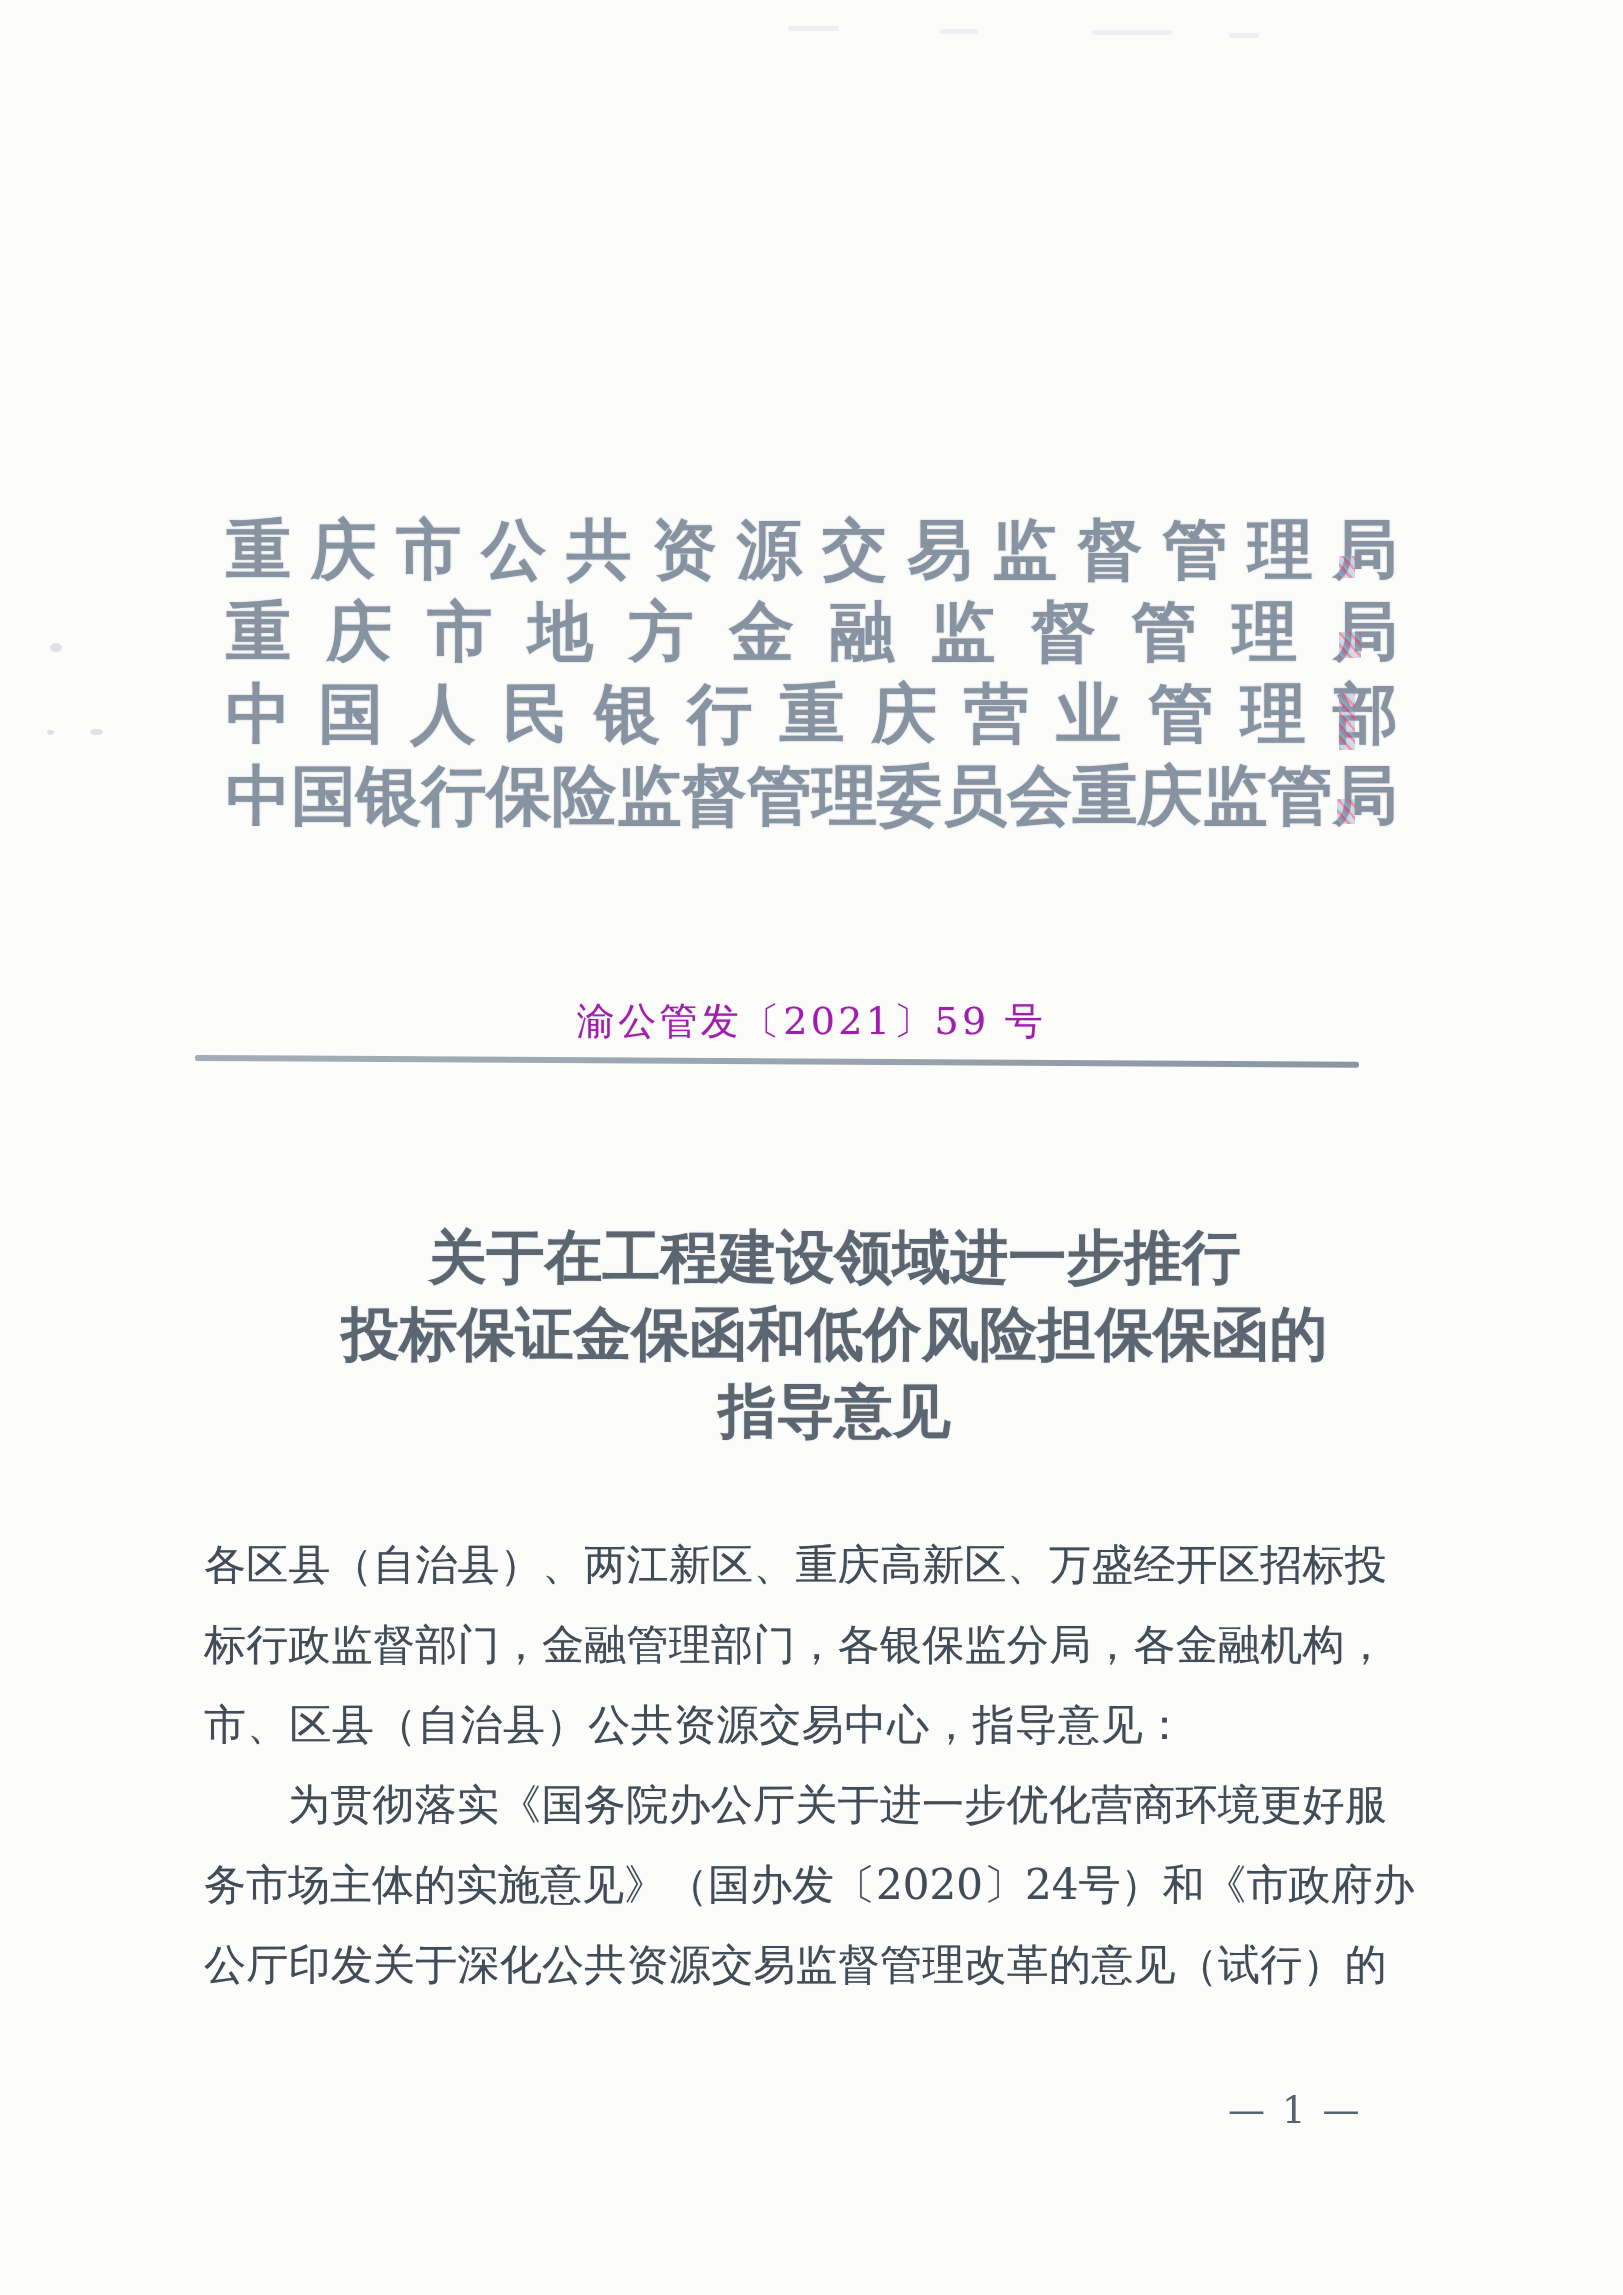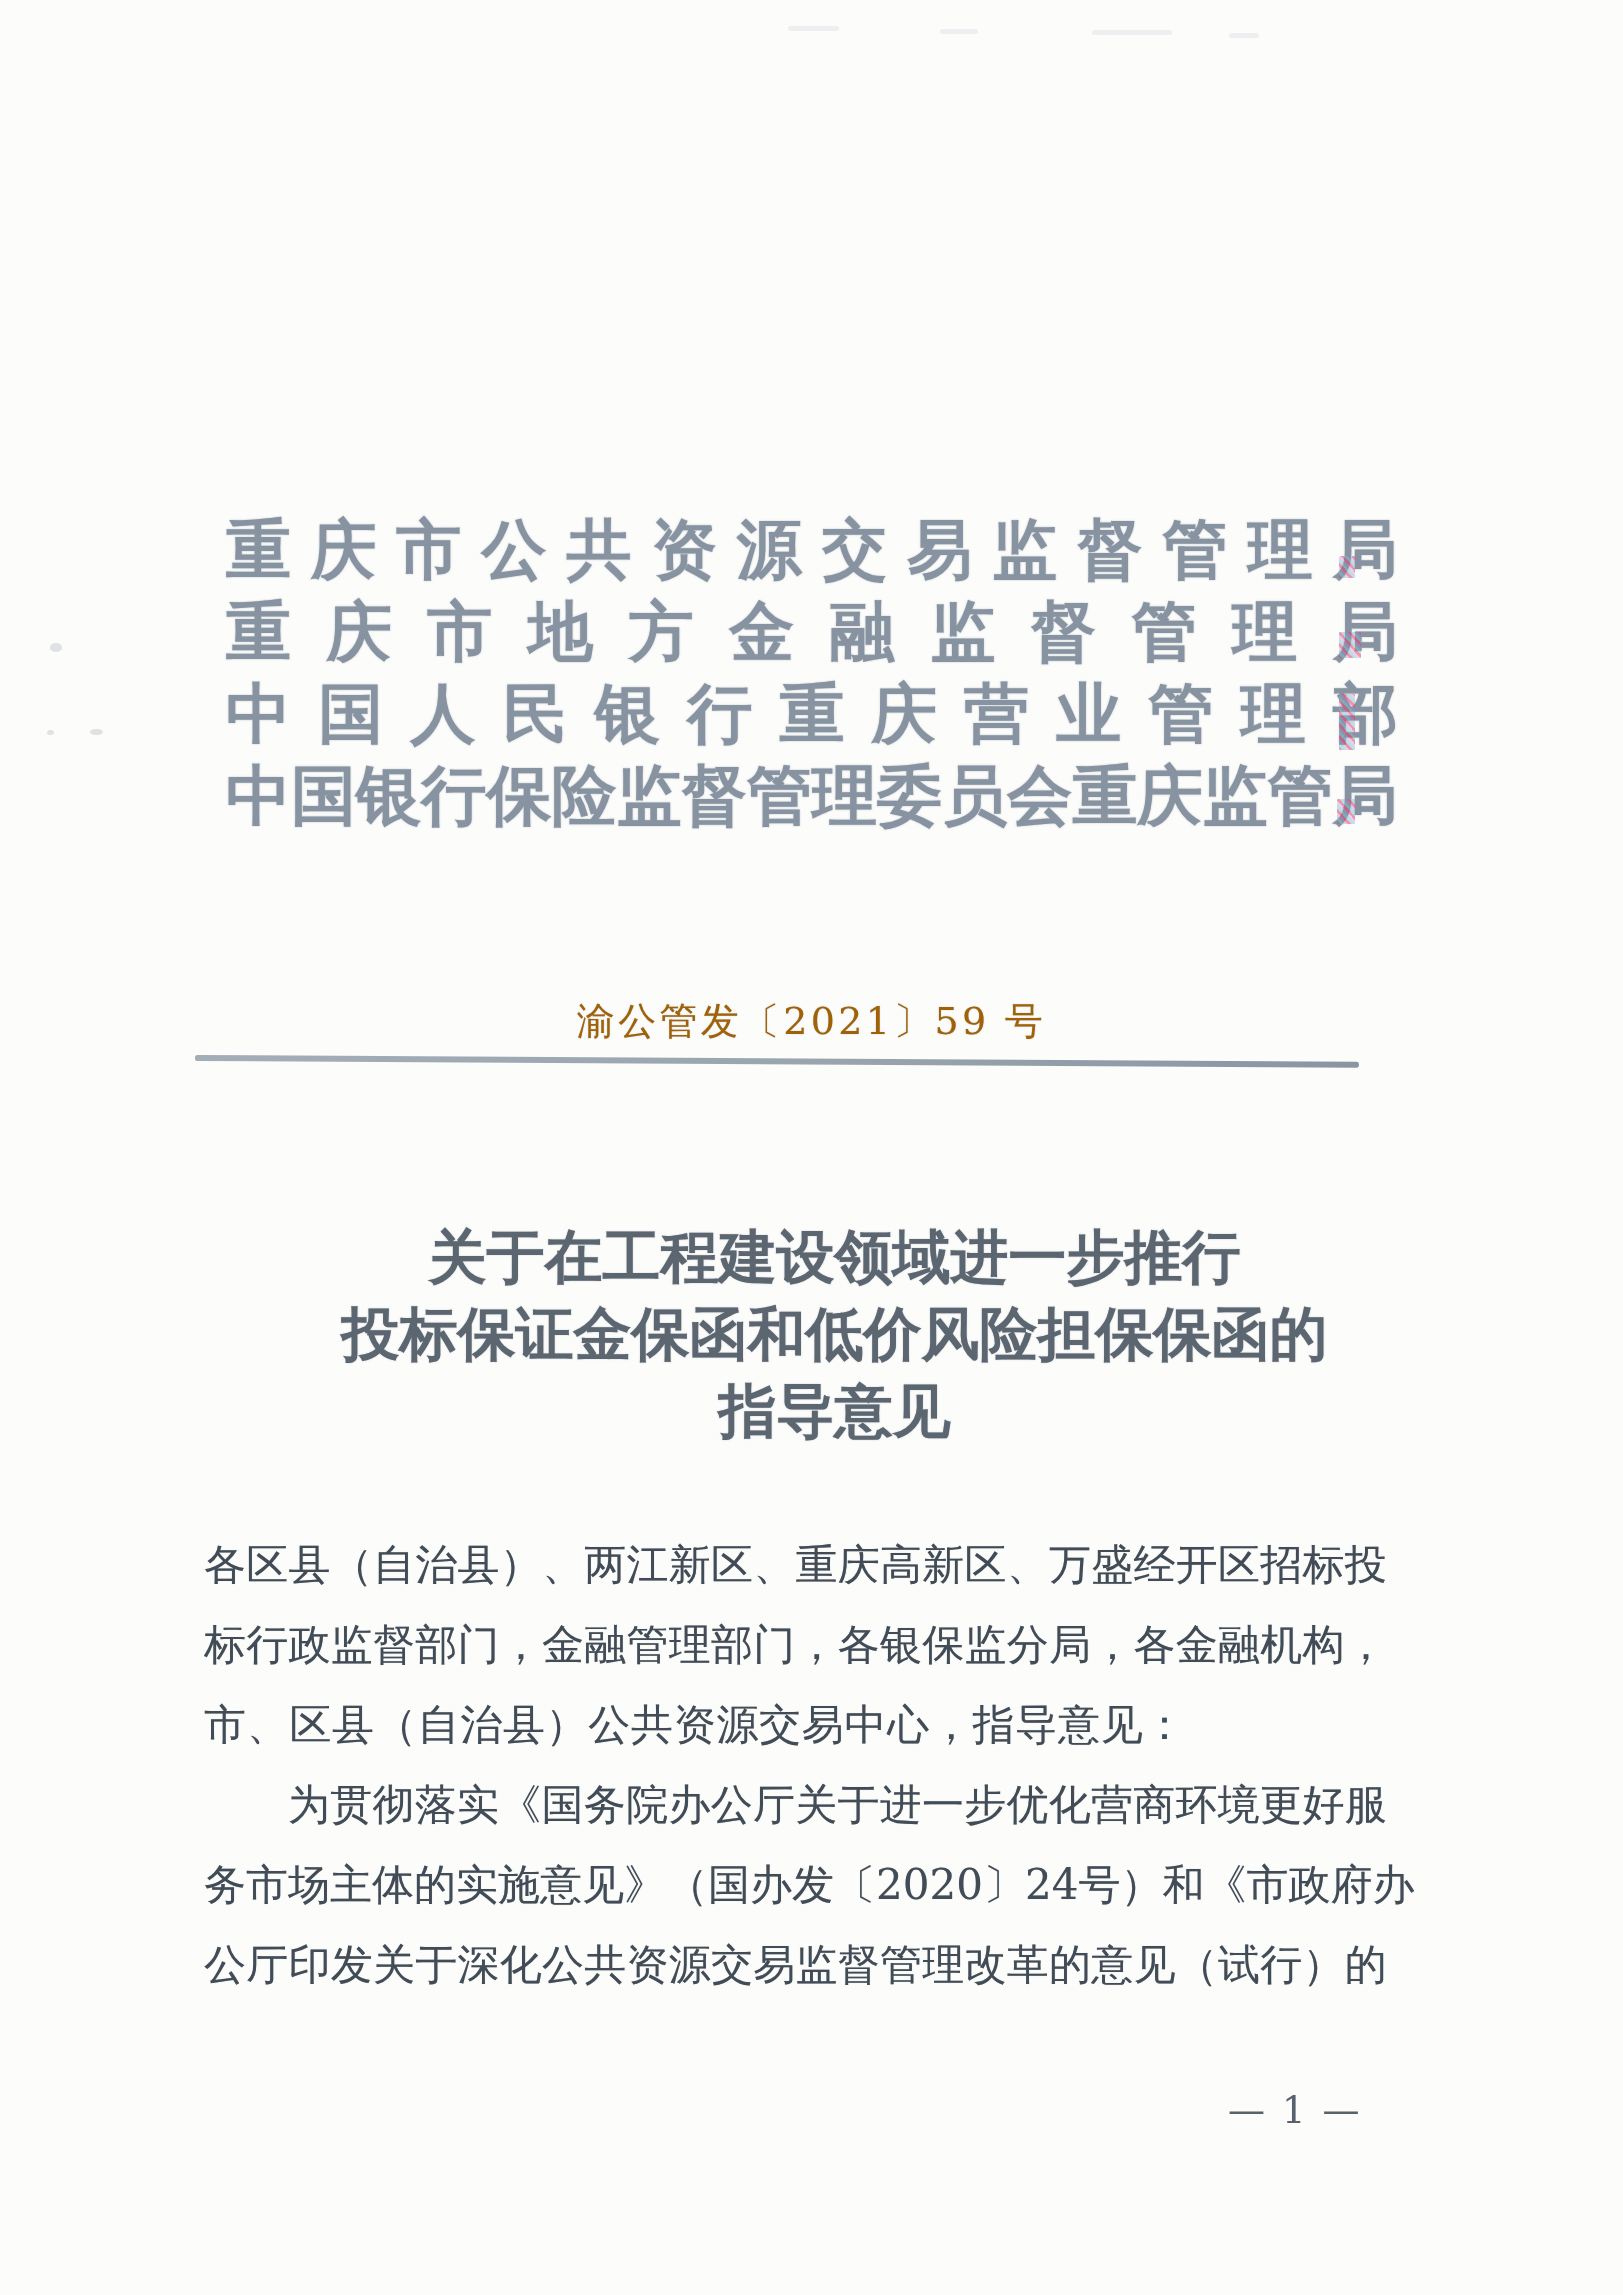--- a/index.html
+++ b/index.html
@@ -19,21 +19,21 @@
   }
   .agency-line{
     height:82px;font-size:65px;line-height:73px;
     text-shadow:0 0 2px rgba(135,147,161,.55);
   }
   .char-justify{display:flex;justify-content:space-between;}
 
   
   .docnum{
     position:absolute;left:0;top:996px;width:1623px;
-    text-align:center;font-size:38px;color:#a16207;
+    text-align:center;font-size:38px;color:#a21caf;
     letter-spacing:3.3px;
     text-shadow:0 0 1.3px rgba(78,90,102,.4);
   }
 
   
   .rule{
     position:absolute;left:195px;top:1055px;width:1164px;height:5.9px;
     background:linear-gradient(90deg,#9aa5af 0%,#8f9aa6 55%,#7d8a98 100%);
     transform:rotate(0.33deg);transform-origin:left center;
     border-radius:2.6px;opacity:.9;

